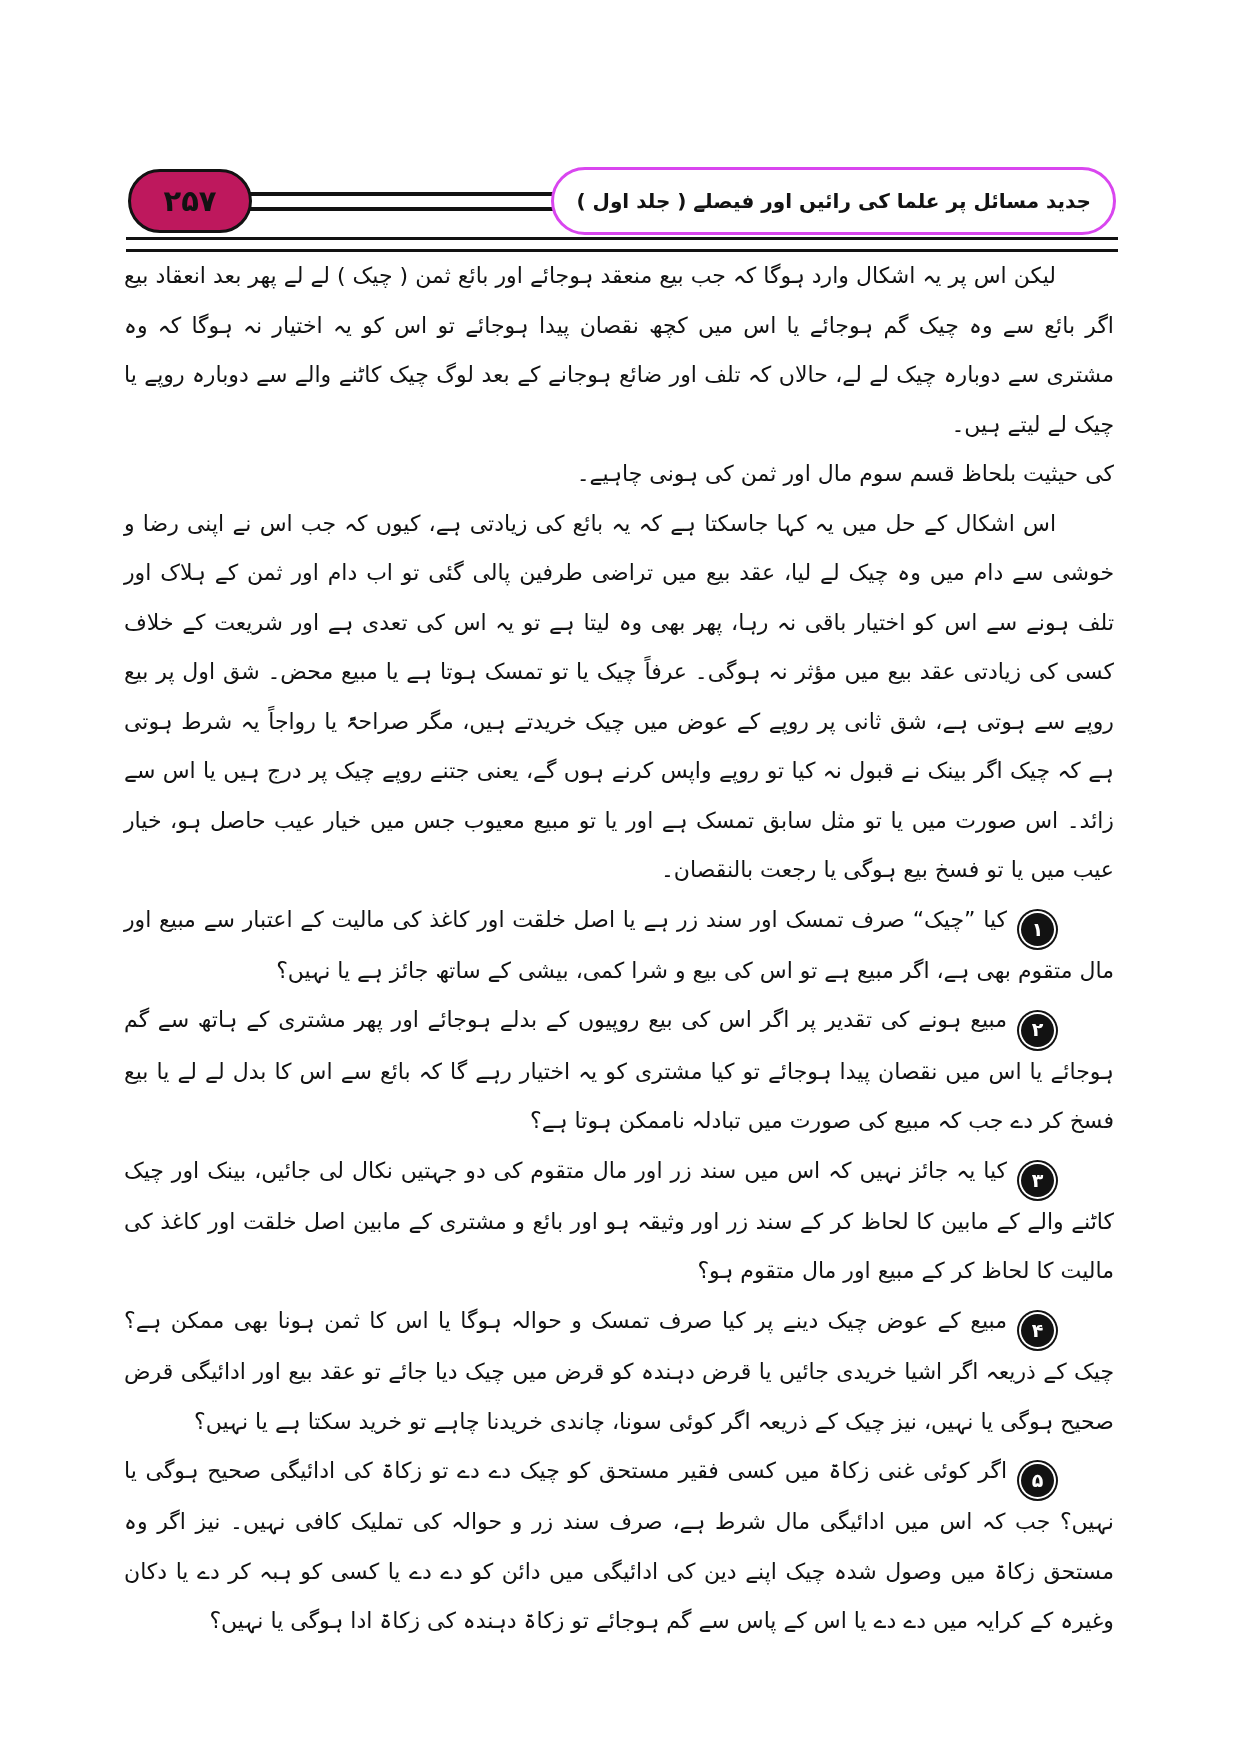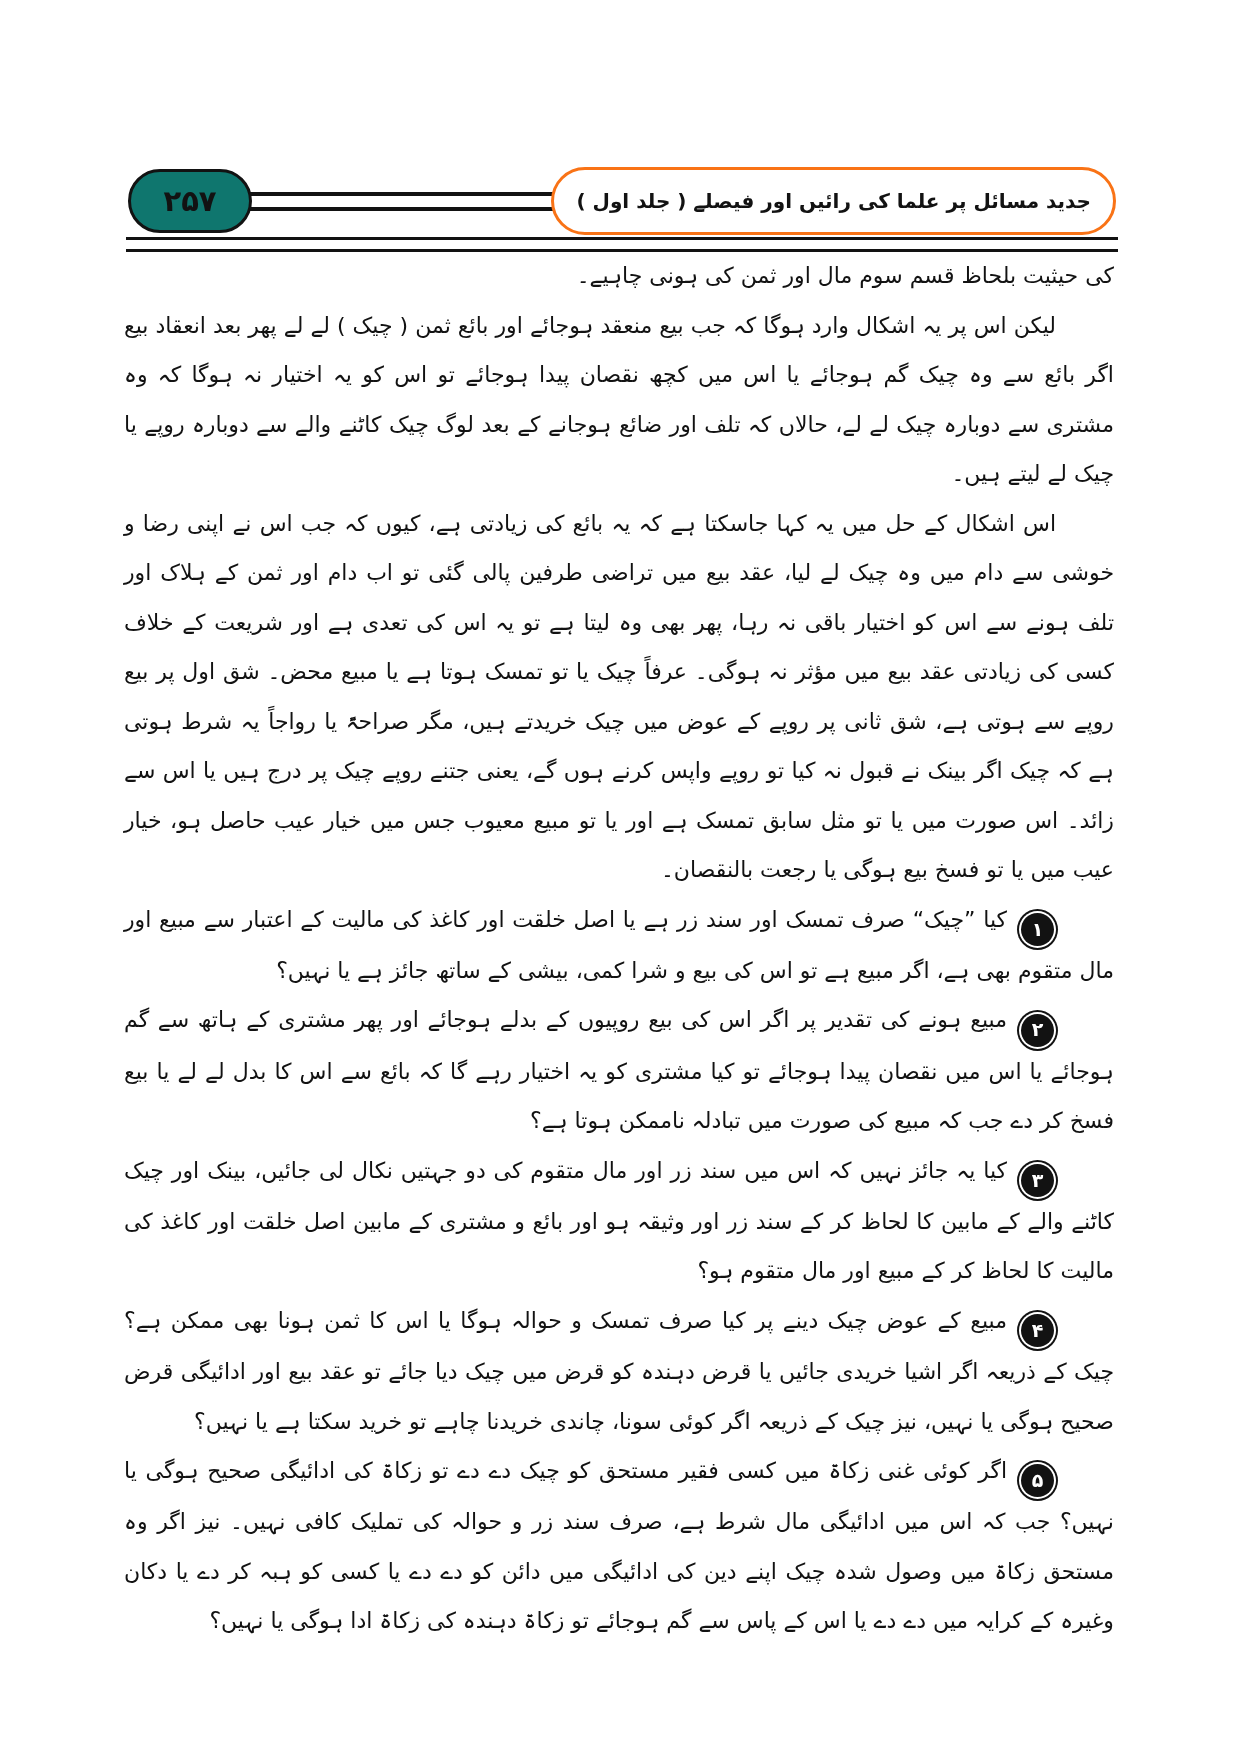--- a/index.html
+++ b/index.html
@@ -16,34 +16,34 @@
     position:absolute; top:169px; left:128px;
     width:988px; height:64px;
     display:flex; align-items:center;
   }
   .page-badge {
     flex:0 0 auto;
     min-width:118px; height:58px;
     border:3px solid #121212; border-radius:32px;
     display:flex; align-items:center; justify-content:center;
     font-size:29px; font-weight:bold;
-    background:#0f766e; z-index:2;
+    background:#be185d; z-index:2;
     direction:rtl;
   }
   .connector {
     flex:1 1 auto;
     height:11px;
     border-top:4px solid #121212;
     border-bottom:4px solid #121212;
     margin:0 -8px;
   }
   .title-oval {
     flex:0 0 auto;
     height:62px;
-    border:3px solid #f97316; border-radius:34px;
+    border:3px solid #d946ef; border-radius:34px;
     display:flex; align-items:center; justify-content:center;
     padding:0 22px;
     font-size:20px; font-weight:bold;
     background:#fff; z-index:2;
     direction:rtl; white-space:nowrap;
   }
   .double-rule {
     position:absolute; top:237px; left:126px;
     width:992px; height:9px;
     border-top:3px solid #121212;
@@ -86,22 +86,22 @@
     <div class="connector"></div>
     <div class="title-oval">
       <span>جدید مسائل پر علما کی رائیں اور فیصلے ( جلد اول )</span>
     </div>
   </div>
 
   <div class="double-rule"></div>
 
   <div class="body-text">
 
+    <p class="para indent">لیکن اس پر یہ اشکال وارد ہوگا کہ جب بیع منعقد ہوجائے اور بائع ثمن ( چیک ) لے لے پھر بعد انعقاد بیع اگر بائع سے وہ چیک گم ہوجائے یا اس میں کچھ نقصان پیدا ہوجائے تو اس کو یہ اختیار نہ ہوگا کہ وہ مشتری سے دوبارہ چیک لے لے، حالاں کہ تلف اور ضائع ہوجانے کے بعد لوگ چیک کاٹنے والے سے دوبارہ روپے یا چیک لے لیتے ہیں۔</p>
     <p class="para">کی حیثیت بلحاظ قسم سوم مال اور ثمن کی ہونی چاہیے۔</p>
-    <p class="para indent">لیکن اس پر یہ اشکال وارد ہوگا کہ جب بیع منعقد ہوجائے اور بائع ثمن ( چیک ) لے لے پھر بعد انعقاد بیع اگر بائع سے وہ چیک گم ہوجائے یا اس میں کچھ نقصان پیدا ہوجائے تو اس کو یہ اختیار نہ ہوگا کہ وہ مشتری سے دوبارہ چیک لے لے، حالاں کہ تلف اور ضائع ہوجانے کے بعد لوگ چیک کاٹنے والے سے دوبارہ روپے یا چیک لے لیتے ہیں۔</p>
     <p class="para indent">اس اشکال کے حل میں یہ کہا جاسکتا ہے کہ یہ بائع کی زیادتی ہے، کیوں کہ جب اس نے اپنی رضا و خوشی سے دام میں وہ چیک لے لیا، عقد بیع میں تراضی طرفین پالی گئی تو اب دام اور ثمن کے ہلاک اور تلف ہونے سے اس کو اختیار باقی نہ رہا، پھر بھی وہ لیتا ہے تو یہ اس کی تعدی ہے اور شریعت کے خلاف کسی کی زیادتی عقد بیع میں مؤثر نہ ہوگی۔ عرفاً چیک یا تو تمسک ہوتا ہے یا مبیع محض۔ شق اول پر بیع روپے سے ہوتی ہے، شق ثانی پر روپے کے عوض میں چیک خریدتے ہیں، مگر صراحۃً یا رواجاً یہ شرط ہوتی ہے کہ چیک اگر بینک نے قبول نہ کیا تو روپے واپس کرنے ہوں گے، یعنی جتنے روپے چیک پر درج ہیں یا اس سے زائد۔ اس صورت میں یا تو مثل سابق تمسک ہے اور یا تو مبیع معیوب جس میں خیار عیب حاصل ہو، خیار عیب میں یا تو فسخ بیع ہوگی یا رجعت بالنقصان۔</p>
 
     <p class="question"><span class="qnum">۱</span><span>کیا ”چیک“ صرف تمسک اور سند زر ہے یا اصل خلقت اور کاغذ کی مالیت کے اعتبار سے مبیع اور مال متقوم بھی ہے، اگر مبیع ہے تو اس کی بیع و شرا کمی، بیشی کے ساتھ جائز ہے یا نہیں؟</span></p>
 
     <p class="question"><span class="qnum">۲</span><span>مبیع ہونے کی تقدیر پر اگر اس کی بیع روپیوں کے بدلے ہوجائے اور پھر مشتری کے ہاتھ سے گم ہوجائے یا اس میں نقصان پیدا ہوجائے تو کیا مشتری کو یہ اختیار رہے گا کہ بائع سے اس کا بدل لے لے یا بیع فسخ کر دے جب کہ مبیع کی صورت میں تبادلہ ناممکن ہوتا ہے؟</span></p>
 
     <p class="question"><span class="qnum">۳</span><span>کیا یہ جائز نہیں کہ اس میں سند زر اور مال متقوم کی دو جہتیں نکال لی جائیں، بینک اور چیک کاٹنے والے کے مابین کا لحاظ کر کے سند زر اور وثیقہ ہو اور بائع و مشتری کے مابین اصل خلقت اور کاغذ کی مالیت کا لحاظ کر کے مبیع اور مال متقوم ہو؟</span></p>
 
     <p class="question"><span class="qnum">۴</span><span>مبیع کے عوض چیک دینے پر کیا صرف تمسک و حوالہ ہوگا یا اس کا ثمن ہونا بھی ممکن ہے؟ چیک کے ذریعہ اگر اشیا خریدی جائیں یا قرض دہندہ کو قرض میں چیک دیا جائے تو عقد بیع اور ادائیگی قرض صحیح ہوگی یا نہیں، نیز چیک کے ذریعہ اگر کوئی سونا، چاندی خریدنا چاہے تو خرید سکتا ہے یا نہیں؟</span></p>
 

